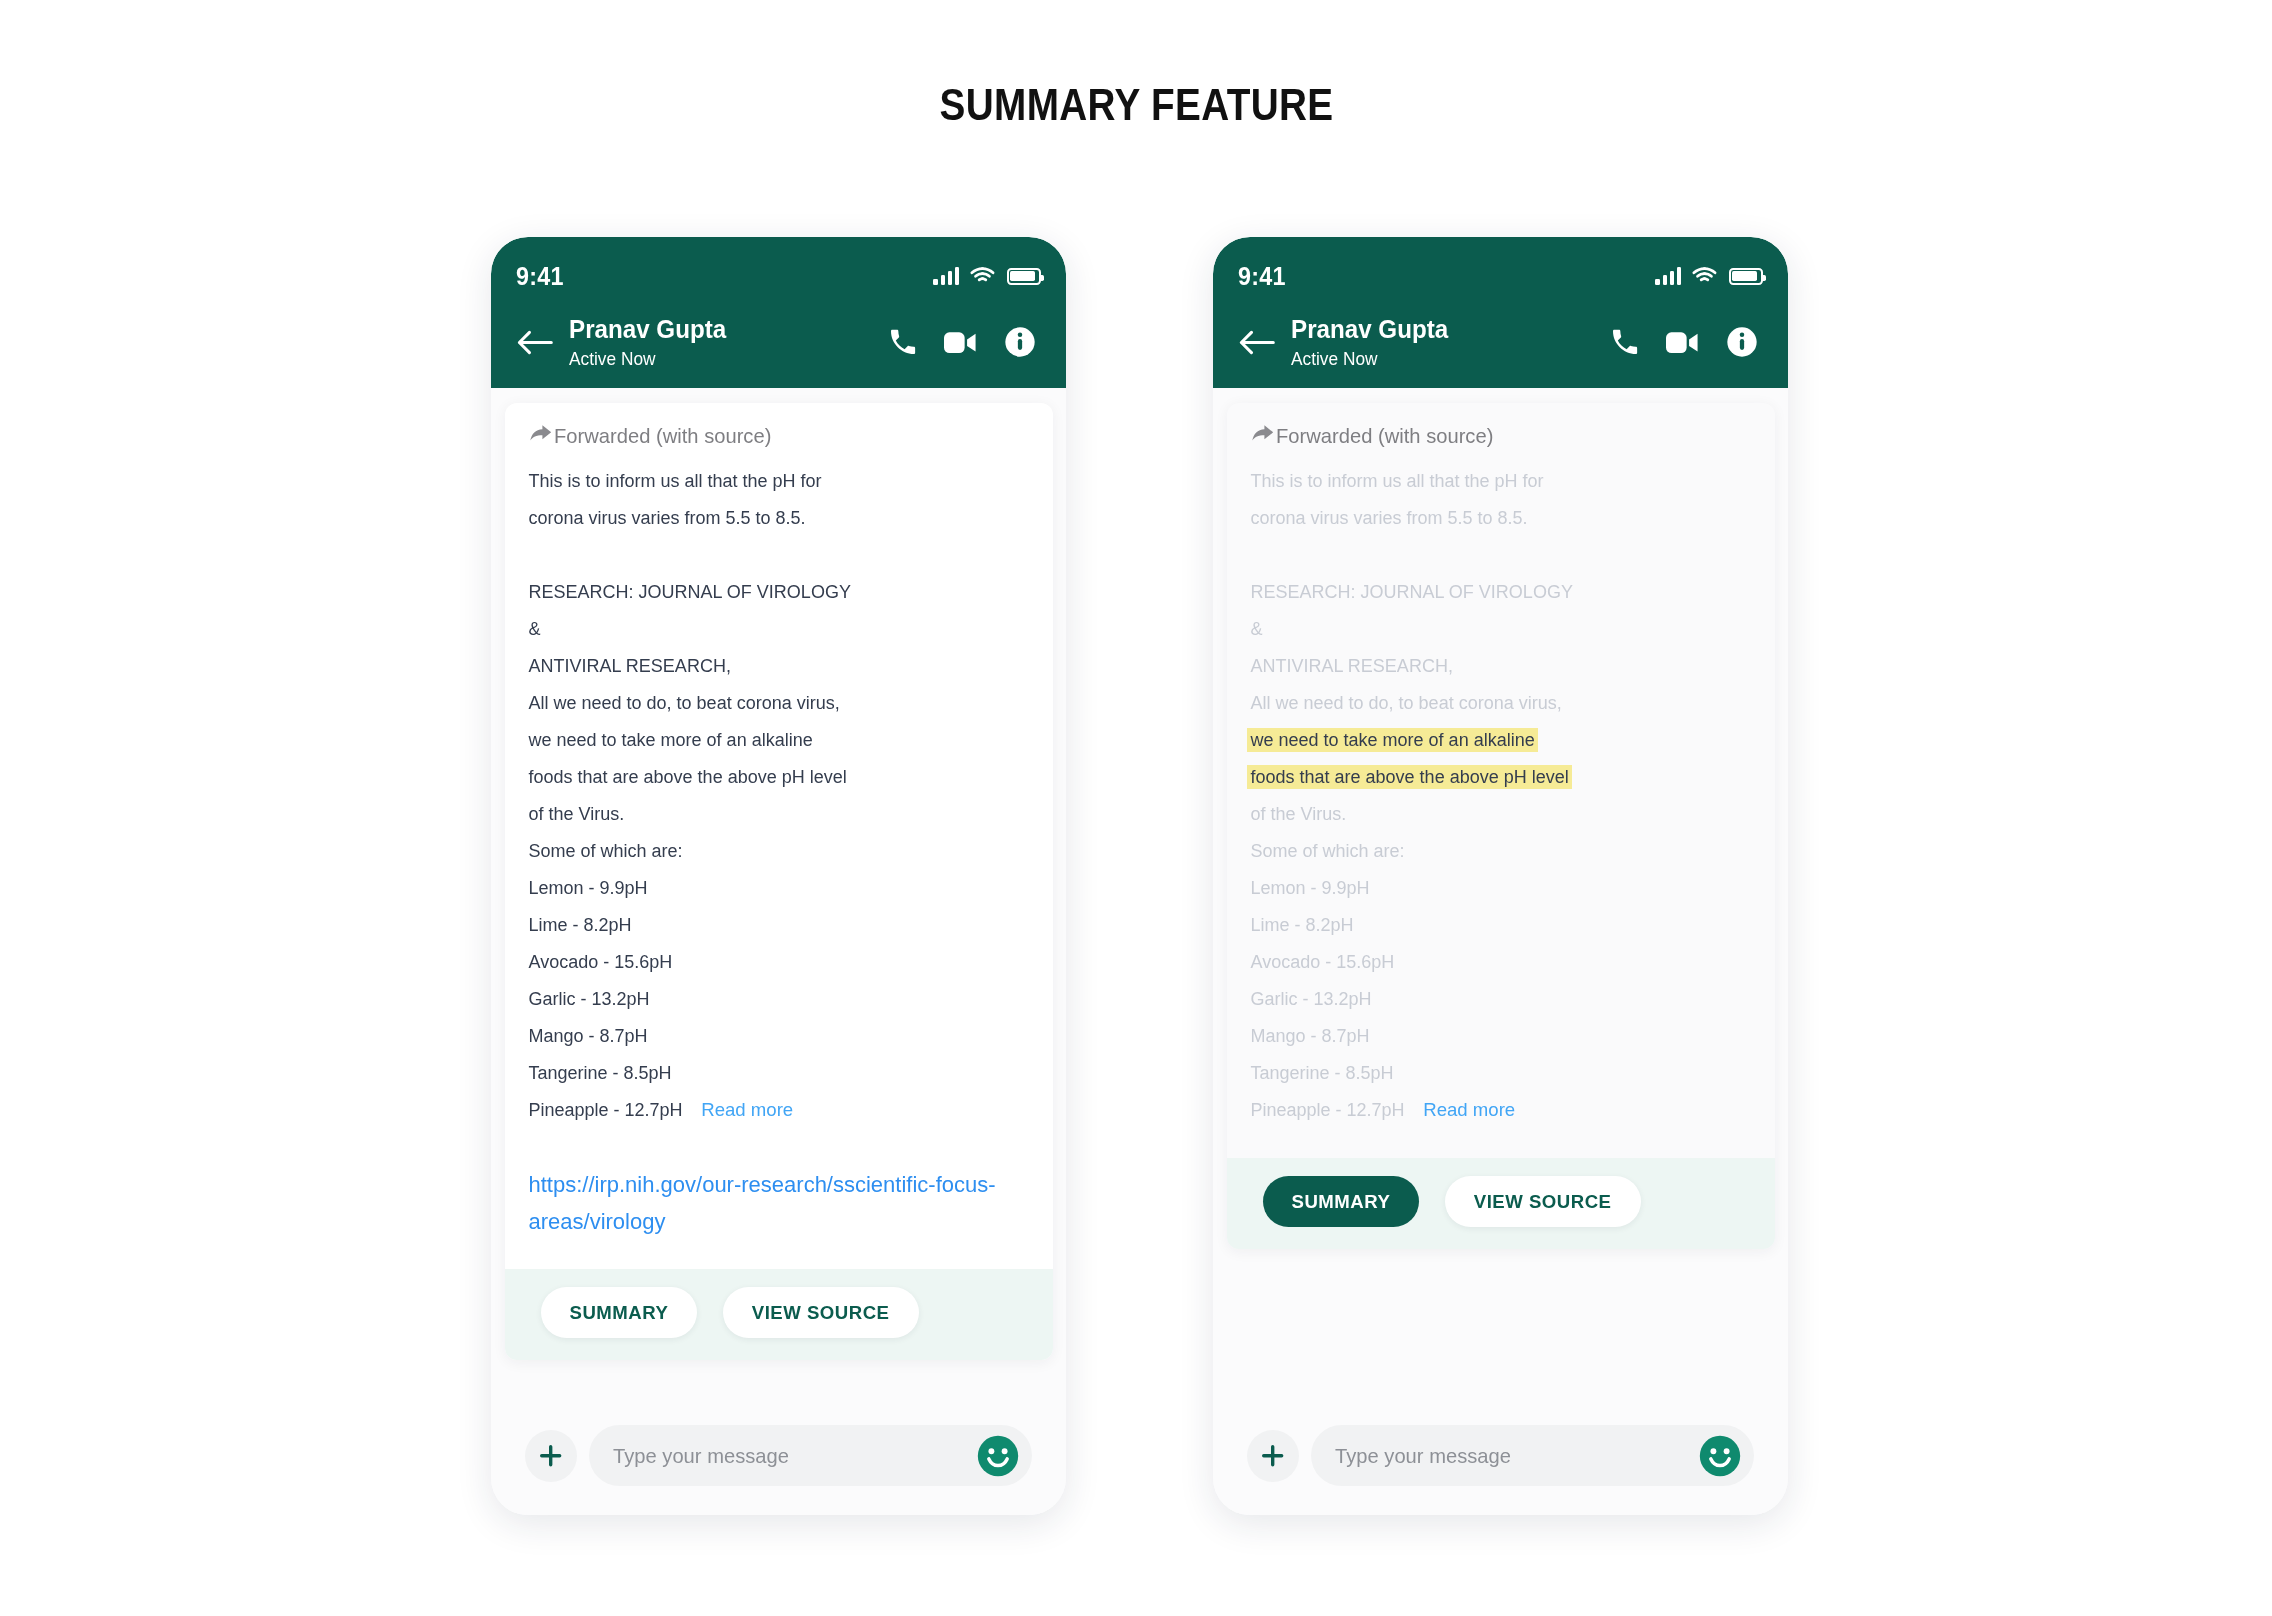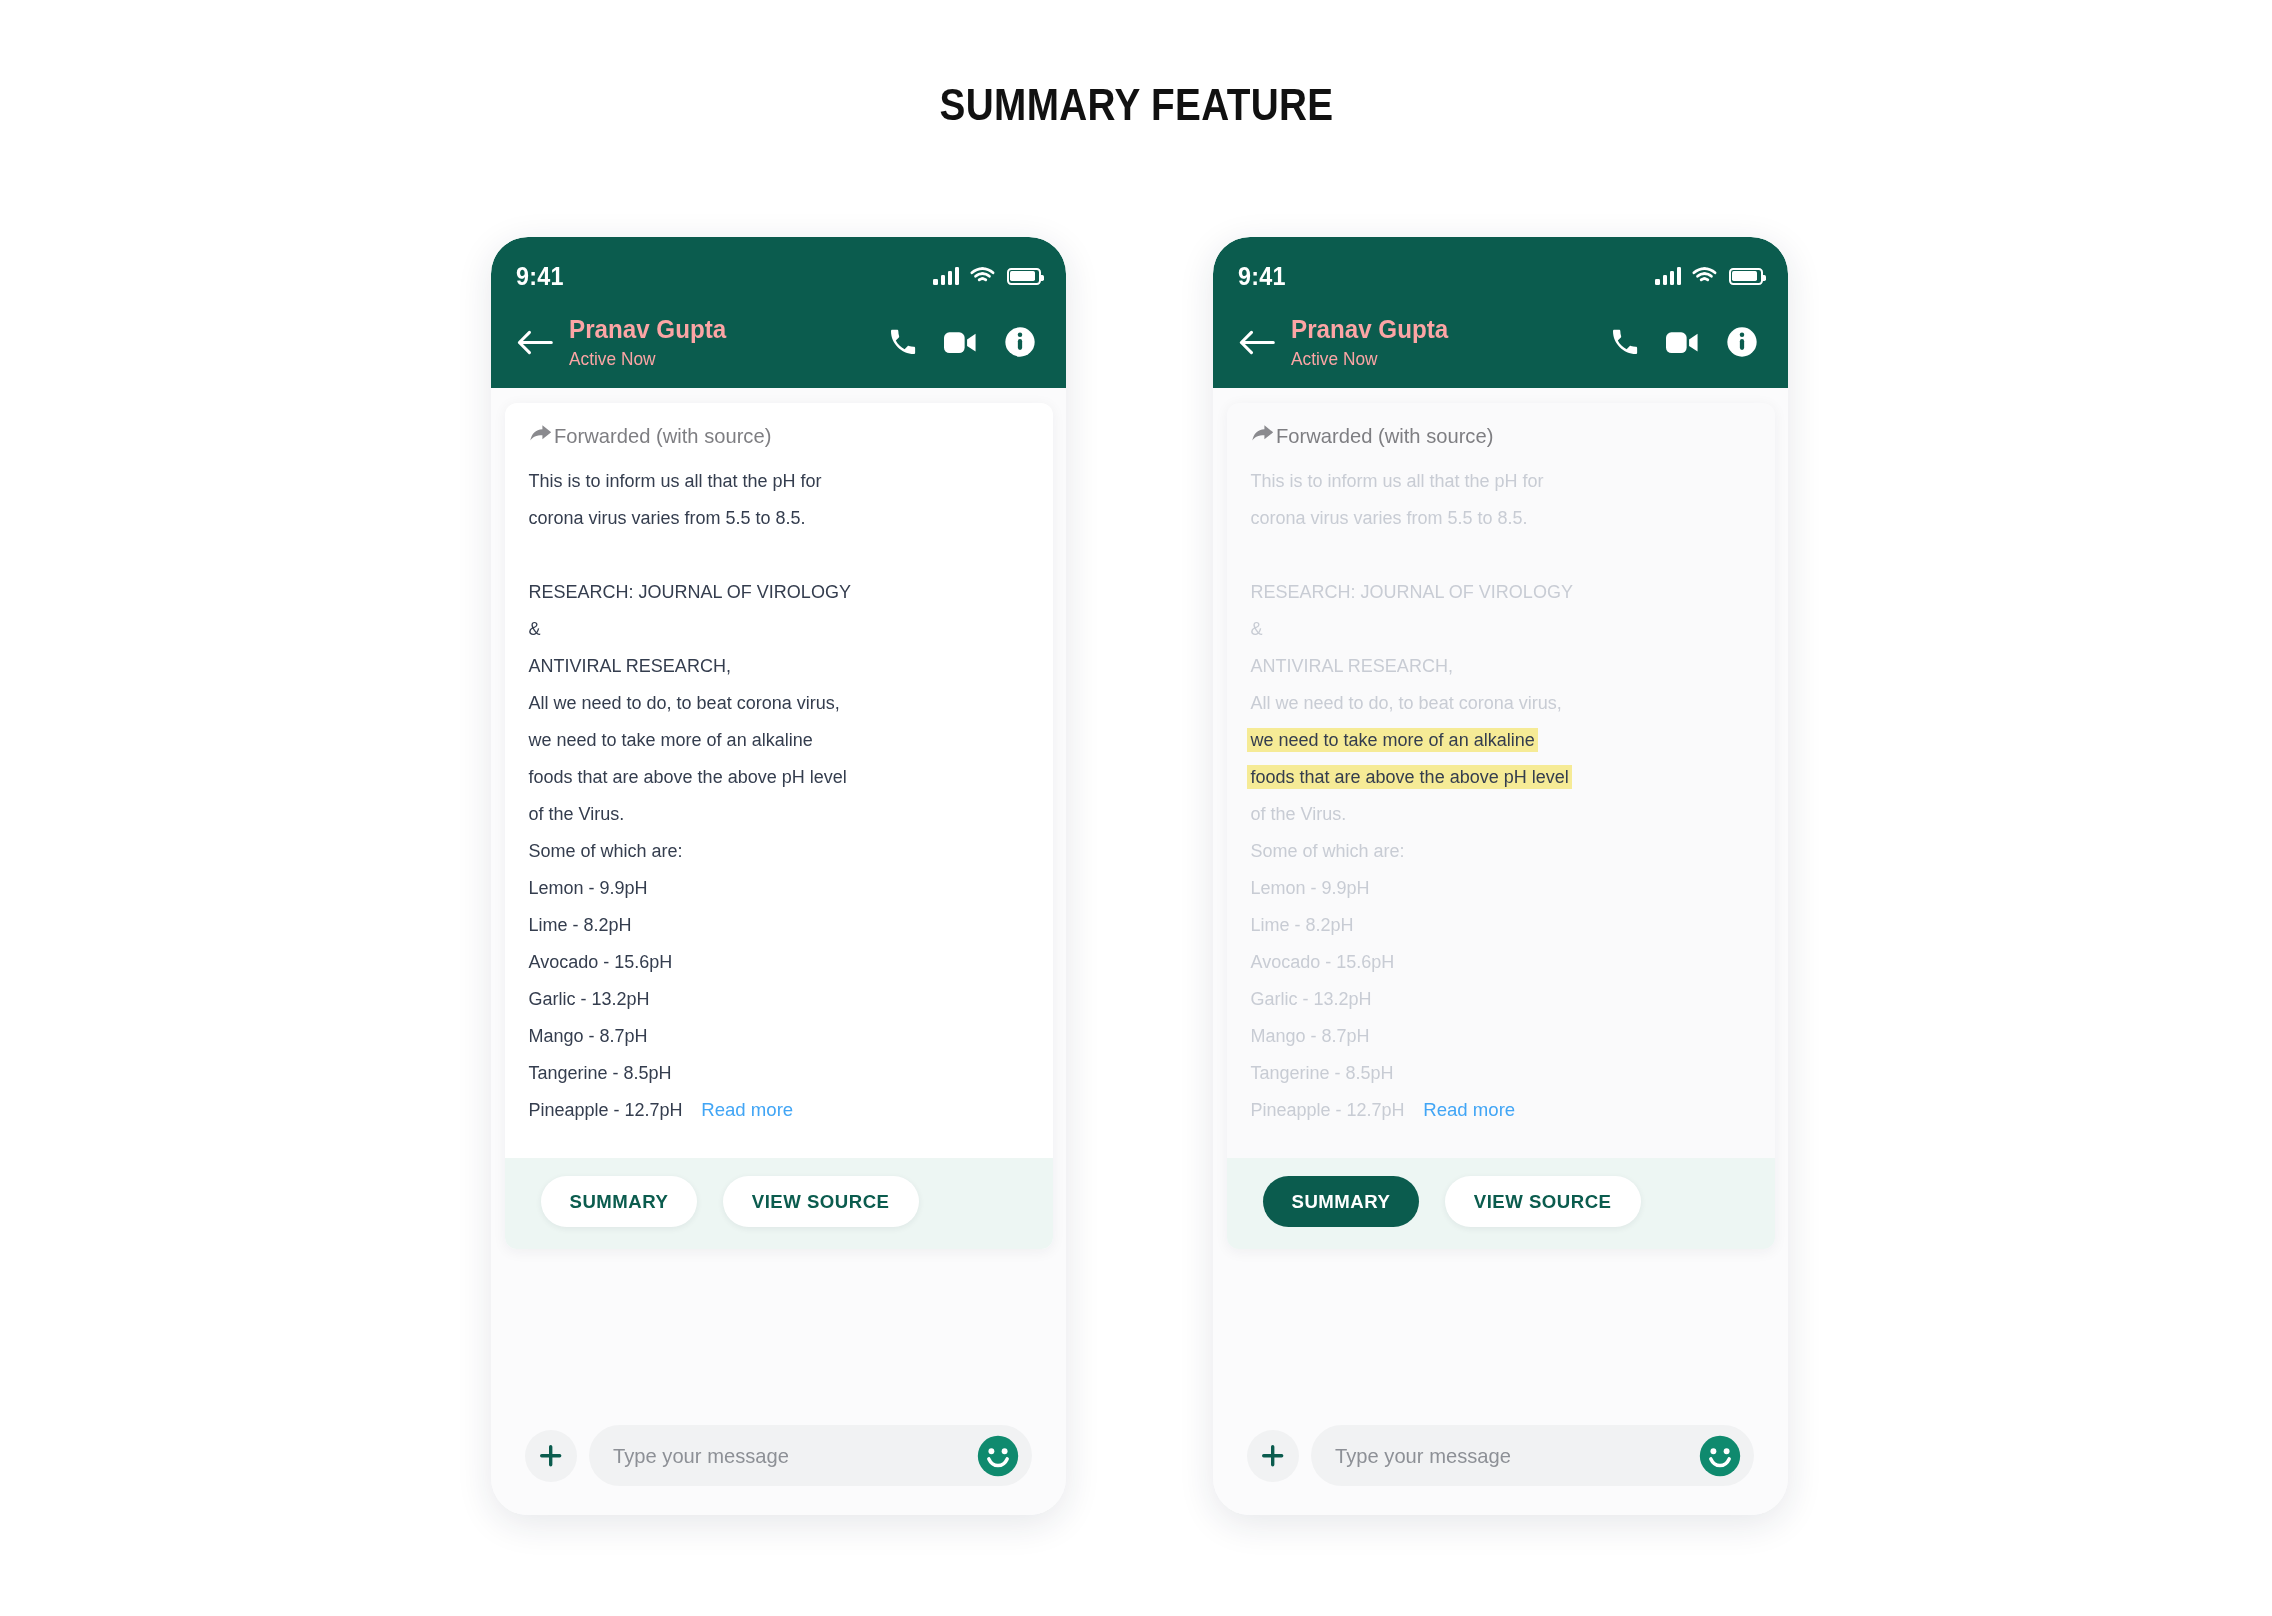--- a/index.html
+++ b/index.html
@@ -91,21 +91,21 @@
     width: 2.5px; height: 6px;
     background: #ffffff;
     border-radius: 0 1.7px 1.7px 0;
   }
   .battery span { display:block; width: 92%; height: 100%; background:#fff; border-radius:1.7px; }
 
   
   .contact-row {
     display: flex;
     margin-top: 22px;
-    color: #fca5a5;
+    color: #ffffff;
   }
   .back-arrow { flex: none; margin-right: 15.2px; display:flex; align-items:center; }
   .contact-meta { flex: 1 1 auto; }
   .contact-name {
     font-size: 26px;
     font-weight: bold;
     line-height: 1.12;
     transform: scaleX(0.93);
     transform-origin: left center;
   }
@@ -344,20 +344,21 @@
 Avocado - 15.6pH
 Garlic - 13.2pH
 Mango - 8.7pH
 Tangerine - 8.5pH</span></div>
 
         <div class="last-line-row">
           <span class="msg-text">Pineapple - 12.7pH</span>
           <span class="read-more">Read more</span>
         </div>
 
+        <div class="msg-link">https://irp.nih.gov/our-research/sscientific-focus-areas/virology</div>
       </div>
 
       <div class="msg-actions">
         <span class="pill">SUMMARY</span>
         <span class="pill">VIEW SOURCE</span>
       </div>
     </div>
 
     <div class="composer">
       <span class="plus-btn">

